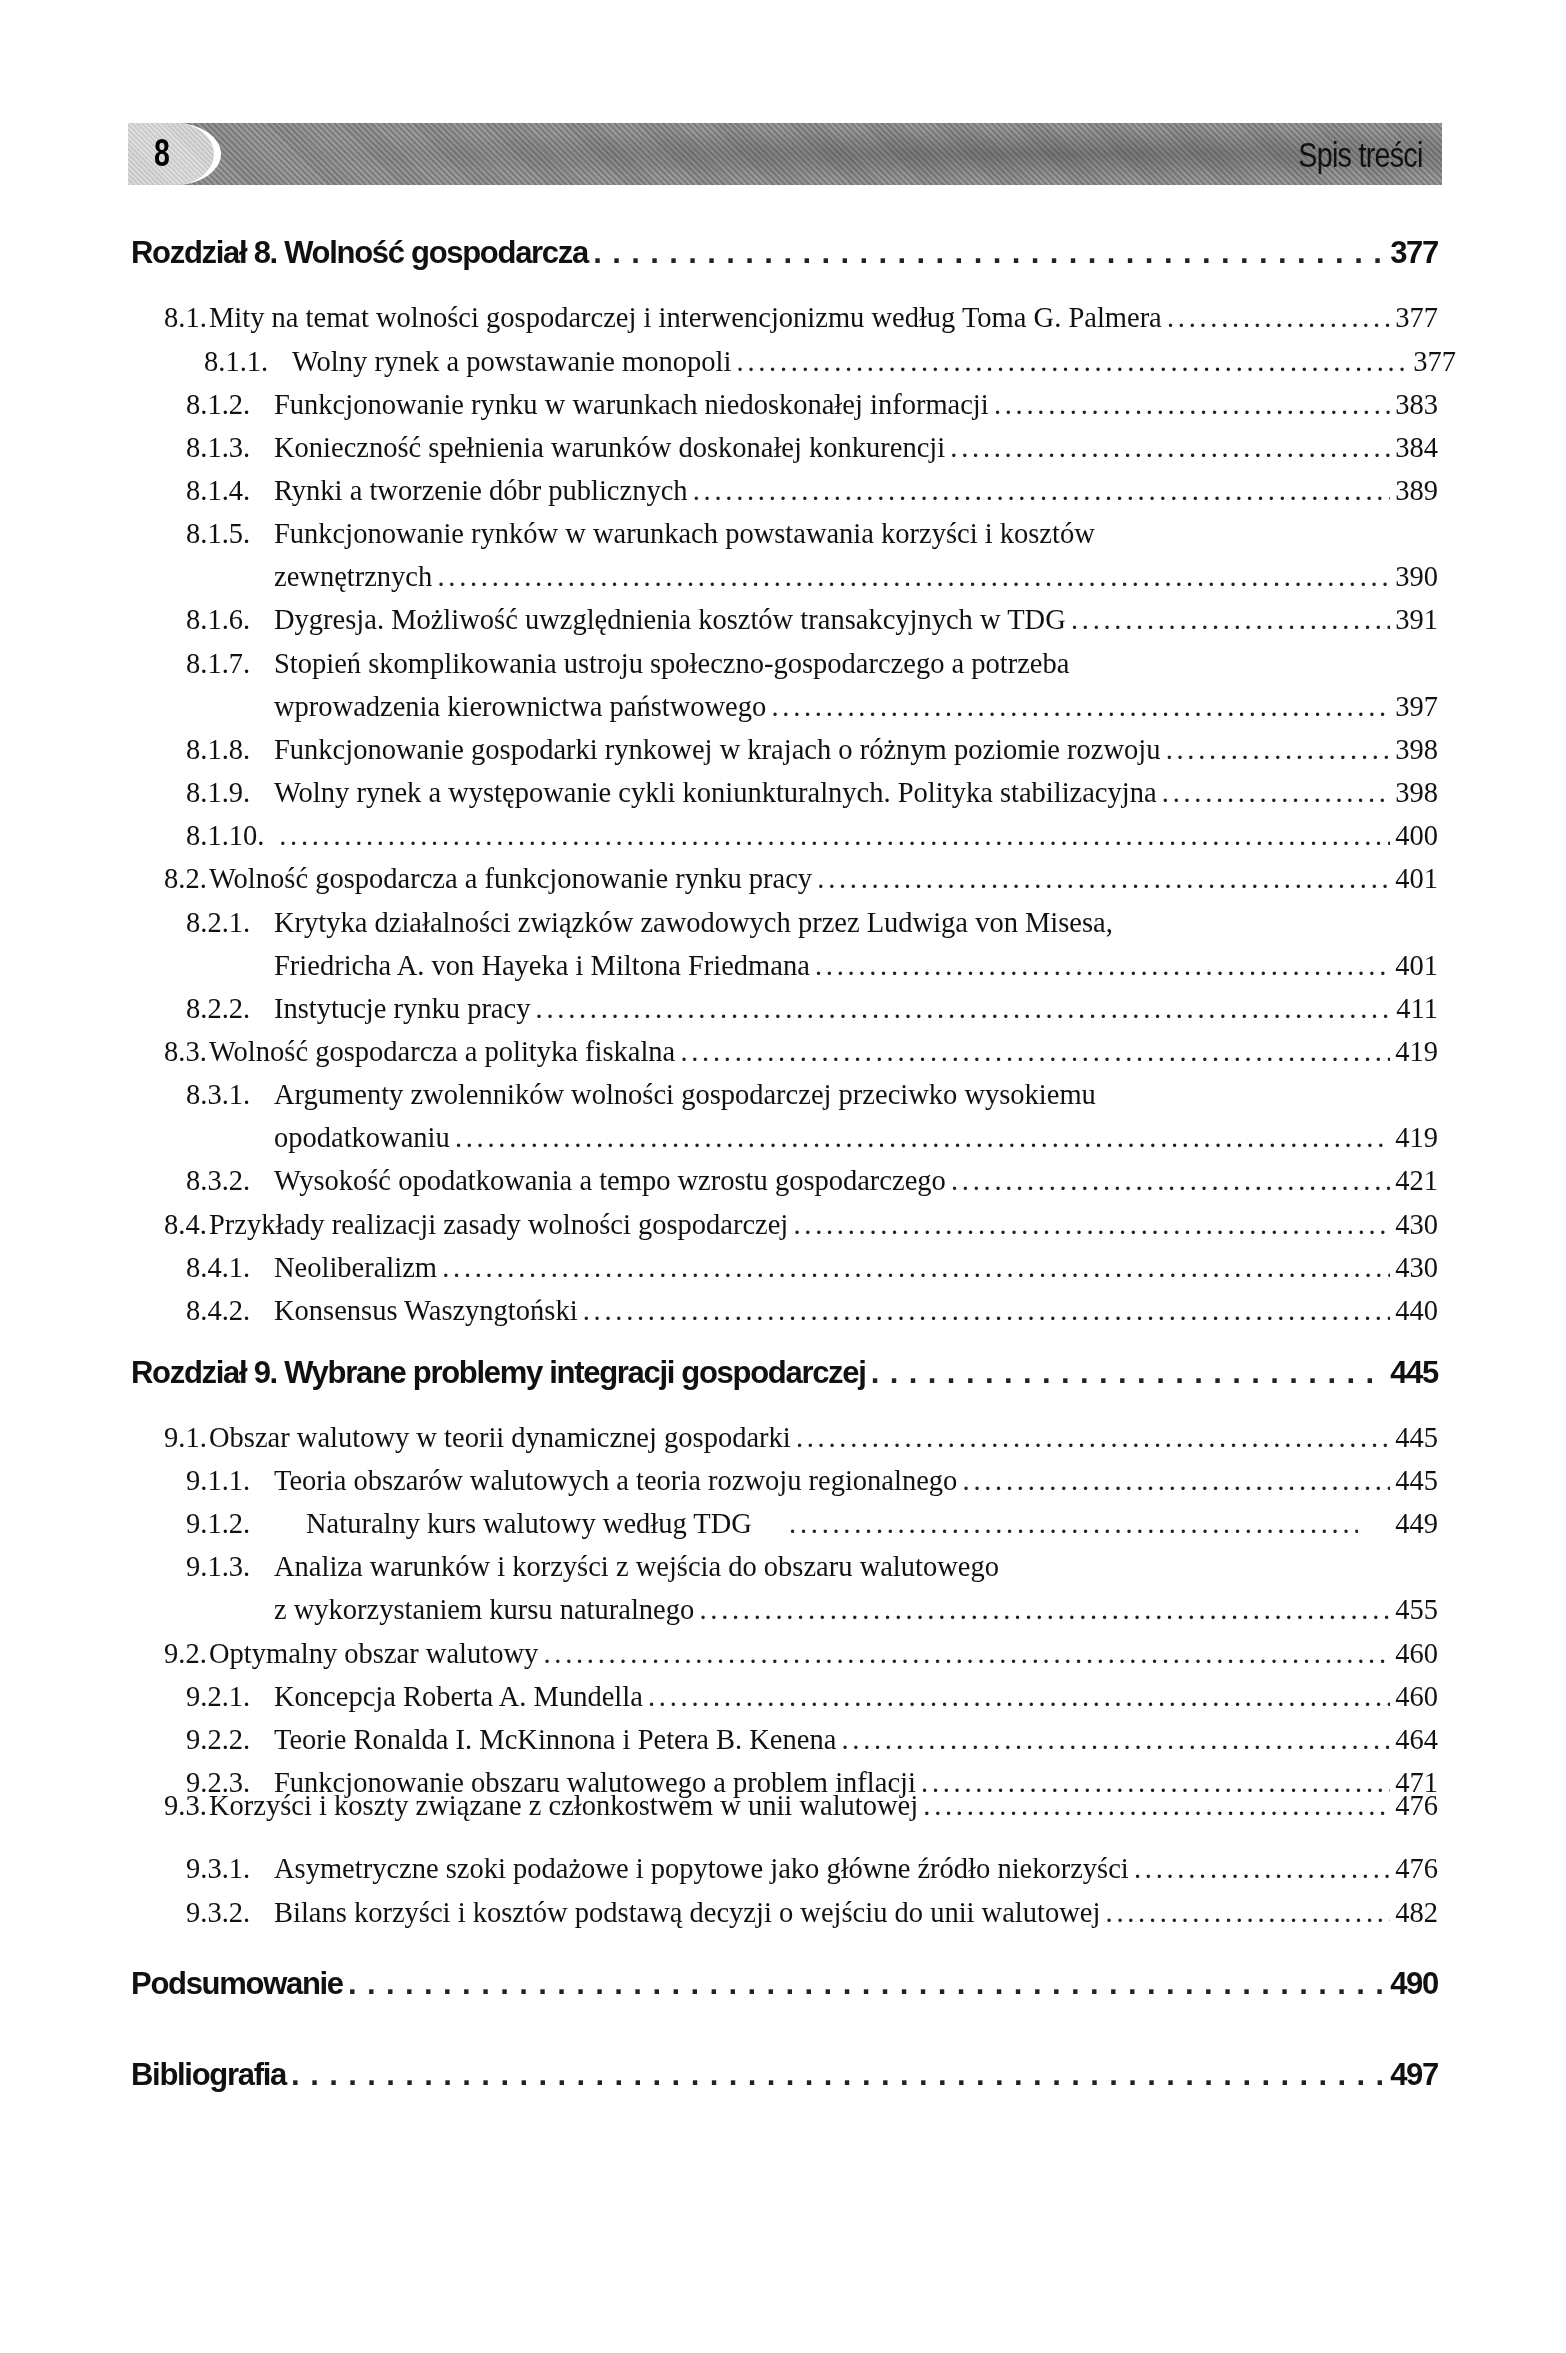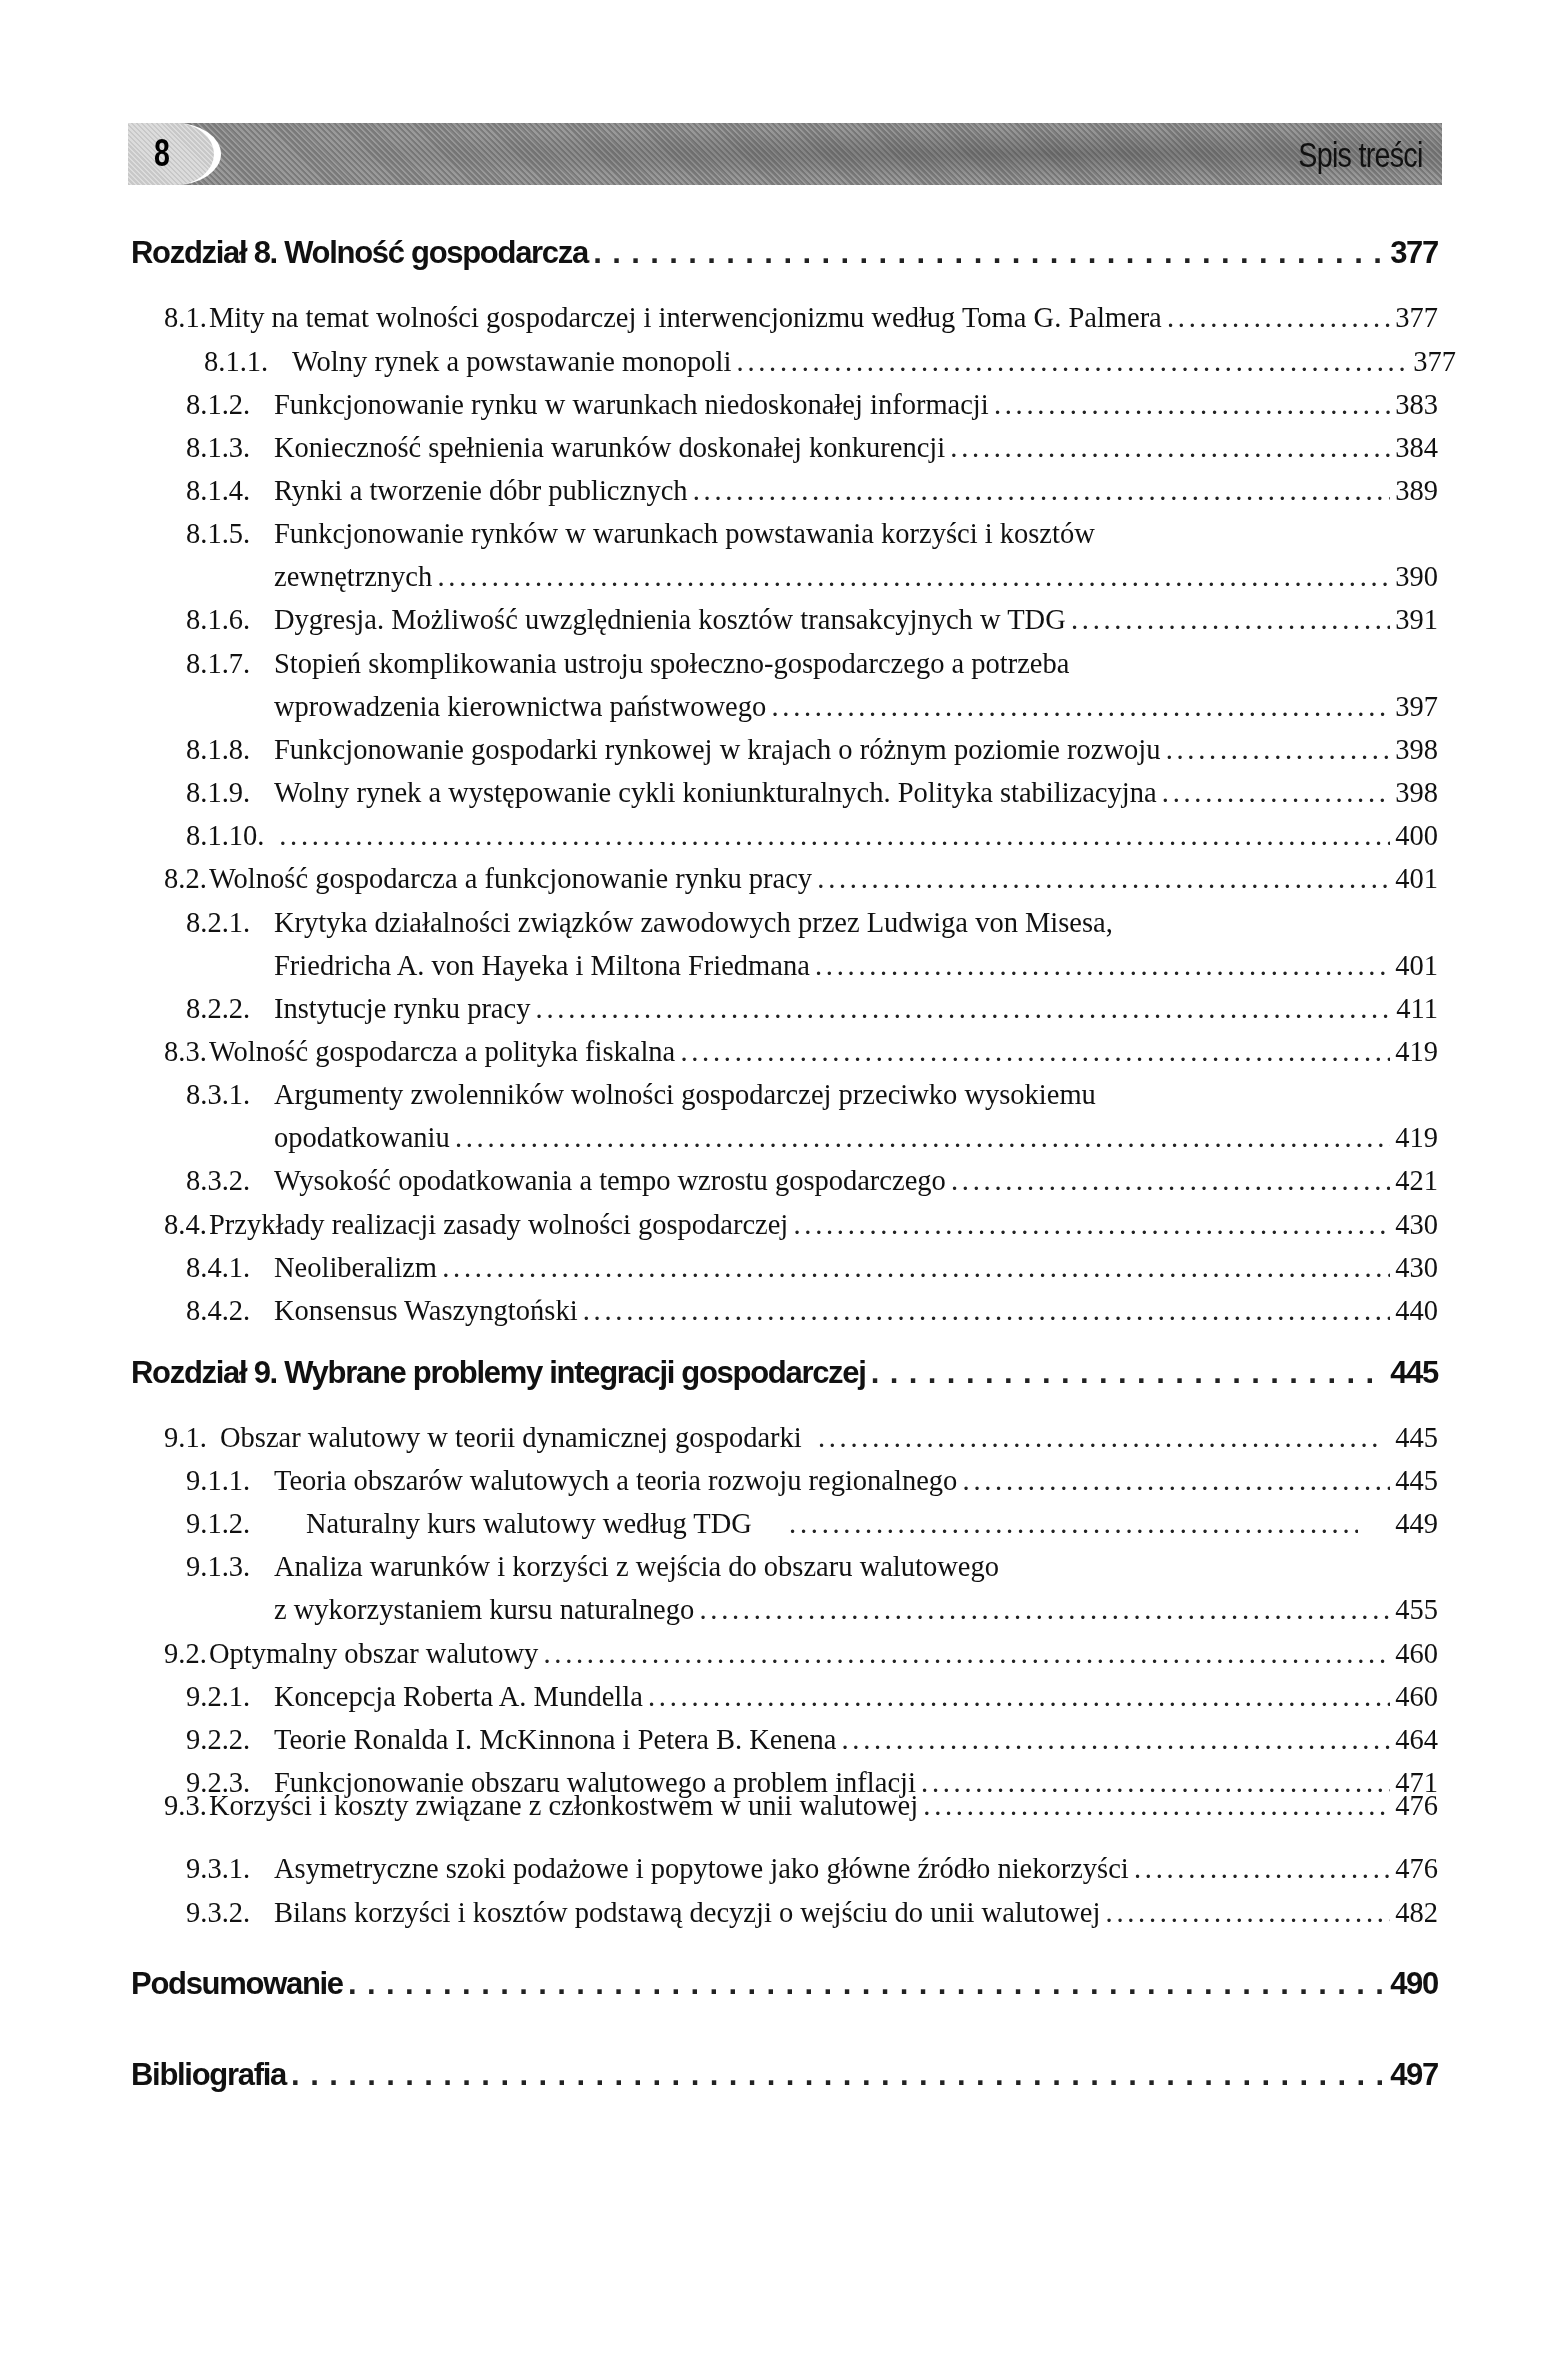--- a/index.html
+++ b/index.html
@@ -221,21 +221,21 @@
     <span class="leader"></span>
     <span class="page">440</span>
   </div>
 
   <div class="entry chapter" style="left:131px; width:1307px; top:1355px;">
     <span class="title">Rozdział 9. Wybrane problemy integracji gospodarczej</span>
     <span class="leader"></span>
     <span class="page">445</span>
   </div>
 
-  <div class="entry" style="left:164px; width:1274px; top:1420px;gap:11px;">
+  <div class="entry" style="left:164px; width:1274px; top:1420px;">
     <span class="num" style="width:45px">9.1.</span>
     <span class="title">Obszar walutowy w teorii dynamicznej gospodarki</span>
     <span class="leader"></span>
     <span class="page">445</span>
   </div>
 
   <div class="entry" style="left:186px; width:1252px; top:1463px;">
     <span class="num" style="width:88px">9.1.1.</span>
     <span class="title">Teoria obszarów walutowych a teoria rozwoju regionalnego</span>
     <span class="leader"></span>

